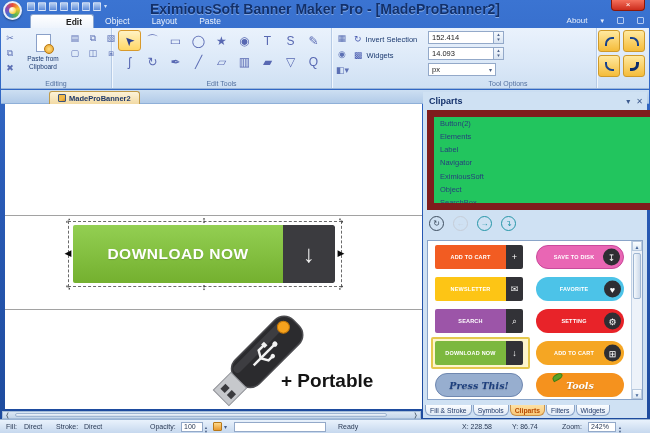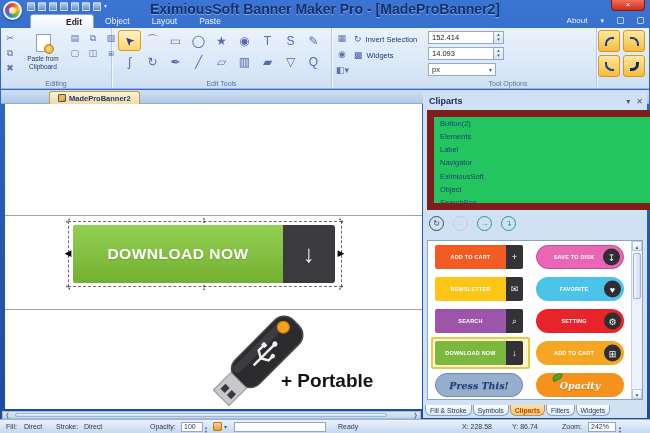--- a/index.html
+++ b/index.html
@@ -481,21 +481,21 @@
             <div class="circle-icon">⊞</div>
           </div>
         </div>
         <div class="clip-cell">
           <div class="clip-pill script" style="background: linear-gradient(rgba(151, 174, 207, 0.8), rgb(151, 174, 207)) rgb(151, 174, 207); border: 1px solid rgb(112, 136, 176);">
             <span class="script-label" style="color: rgb(29, 63, 126);">Press This!</span>
           </div>
         </div>
         <div class="clip-cell">
           <div class="clip-pill script" style="background: linear-gradient(rgba(245, 146, 30, 0.8), rgb(245, 146, 30)) rgb(245, 146, 30);">
-            <span class="script-label" style="color: rgb(255, 255, 255);">Opacity</span>
+            <span class="script-label" style="color: rgb(255, 255, 255);">Tools</span>
             <span class="leaf"></span>
           </div>
         </div>
       </div>
     <div class="vscroll">
       <div class="up">▲</div>
       <div class="vthumb" style="top:12px;height:46px;"></div>
       <div class="dn">▼</div>
     </div>
   </div>

